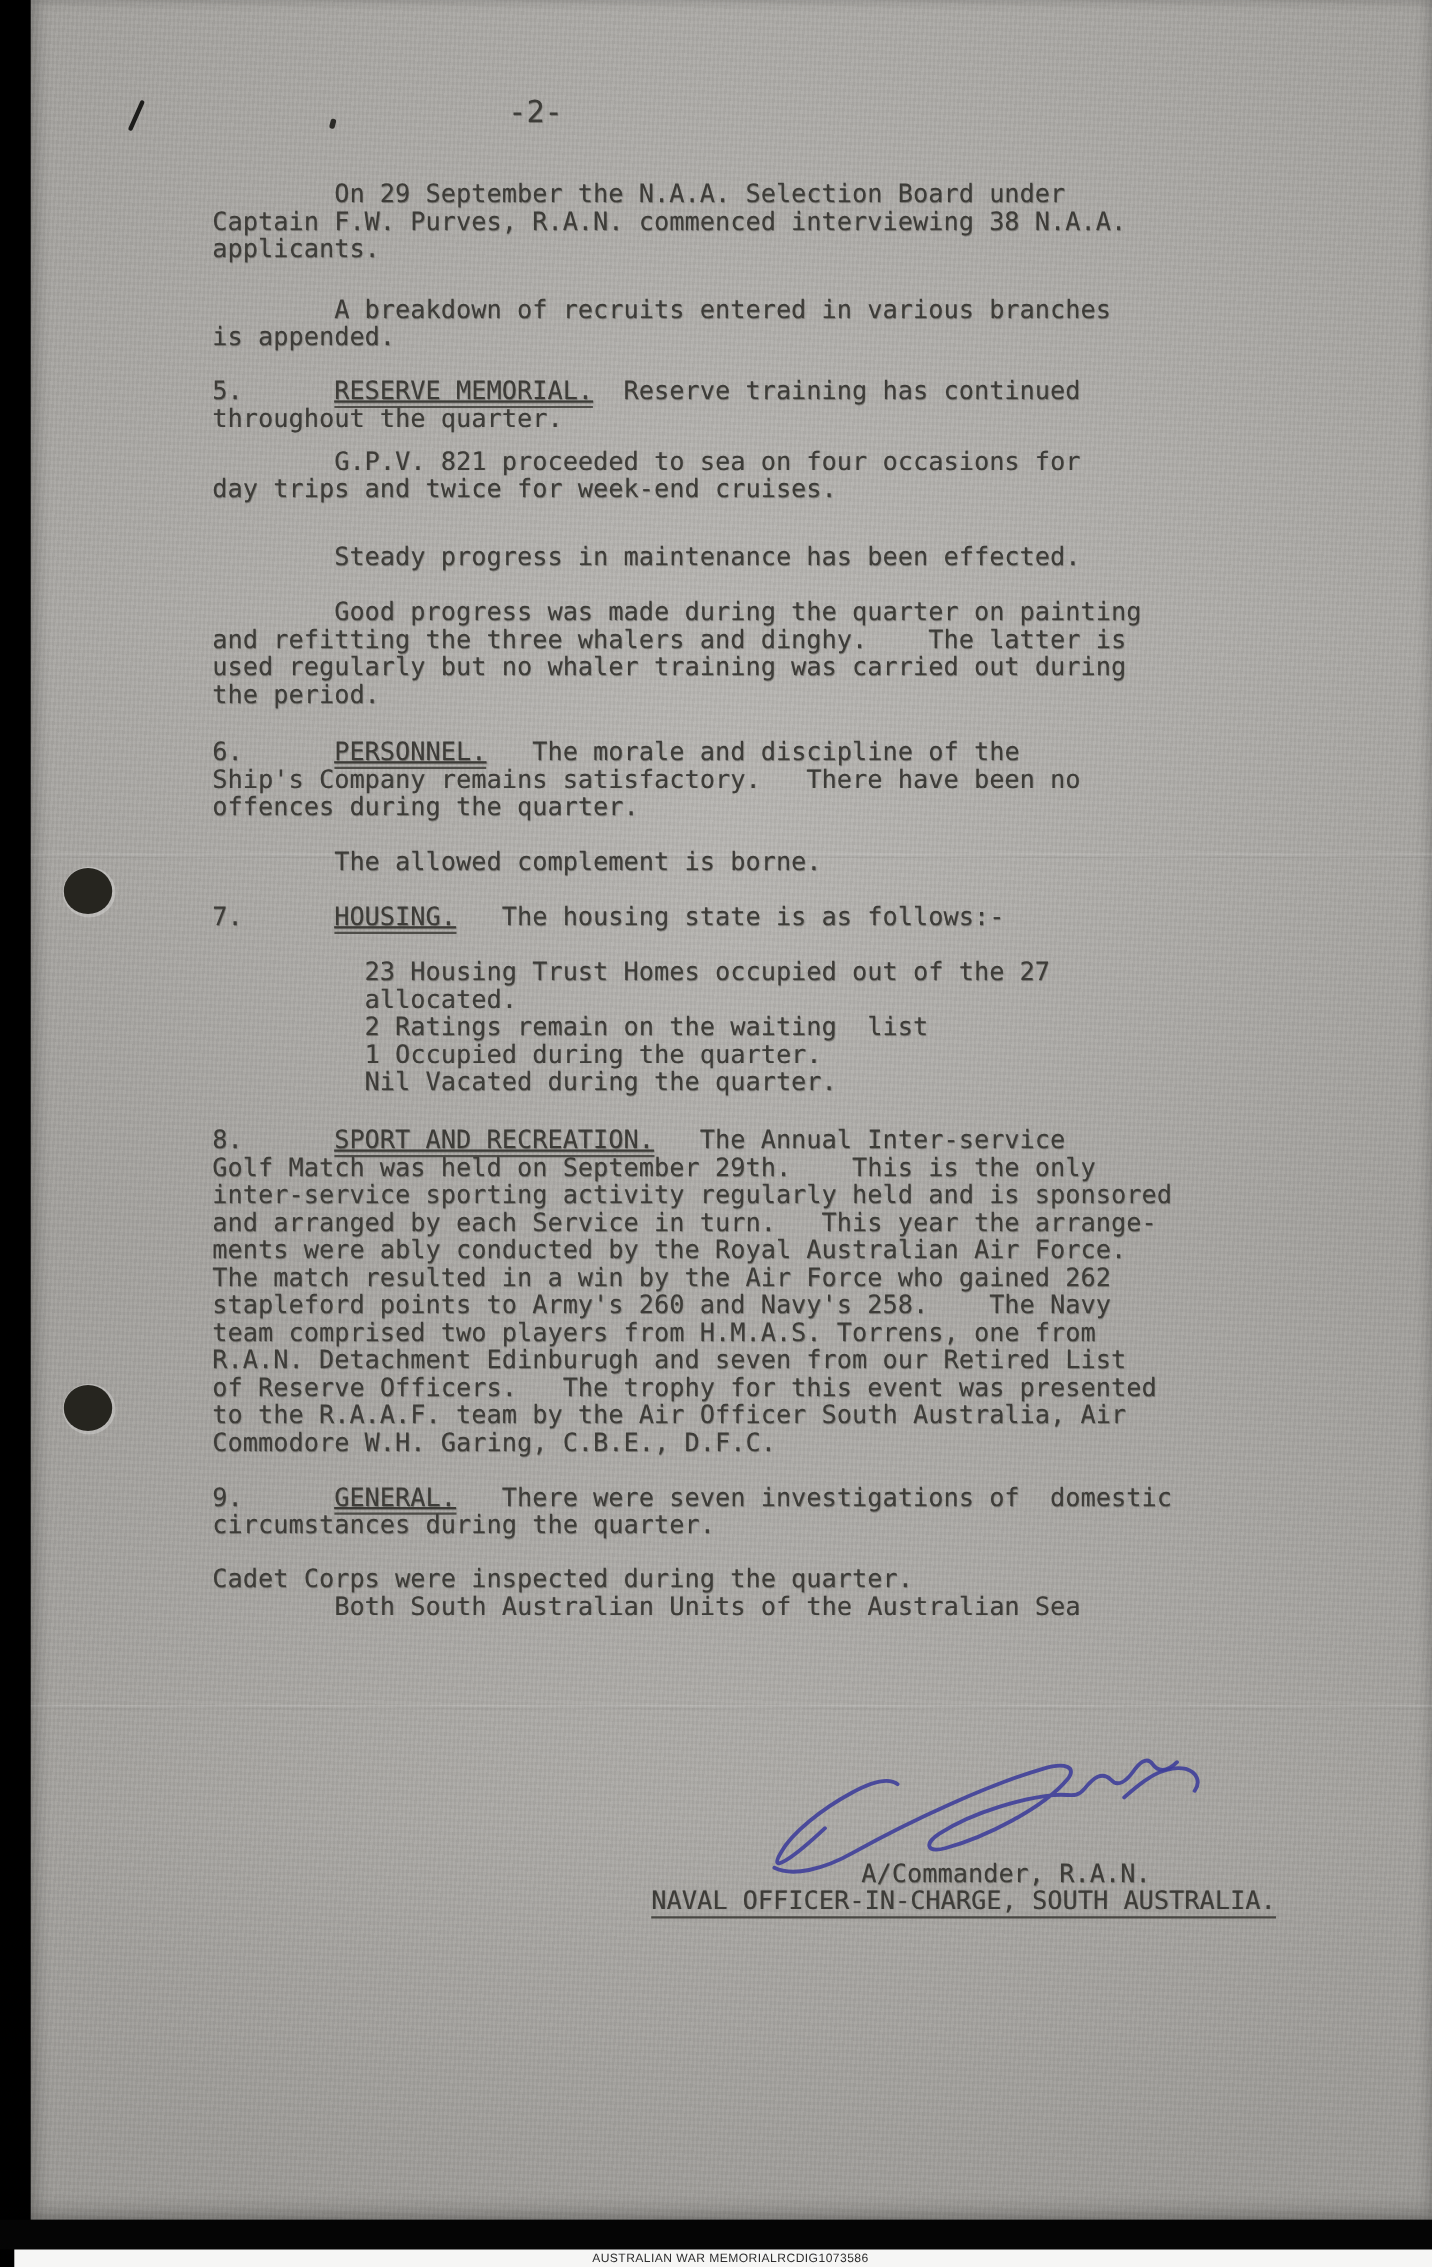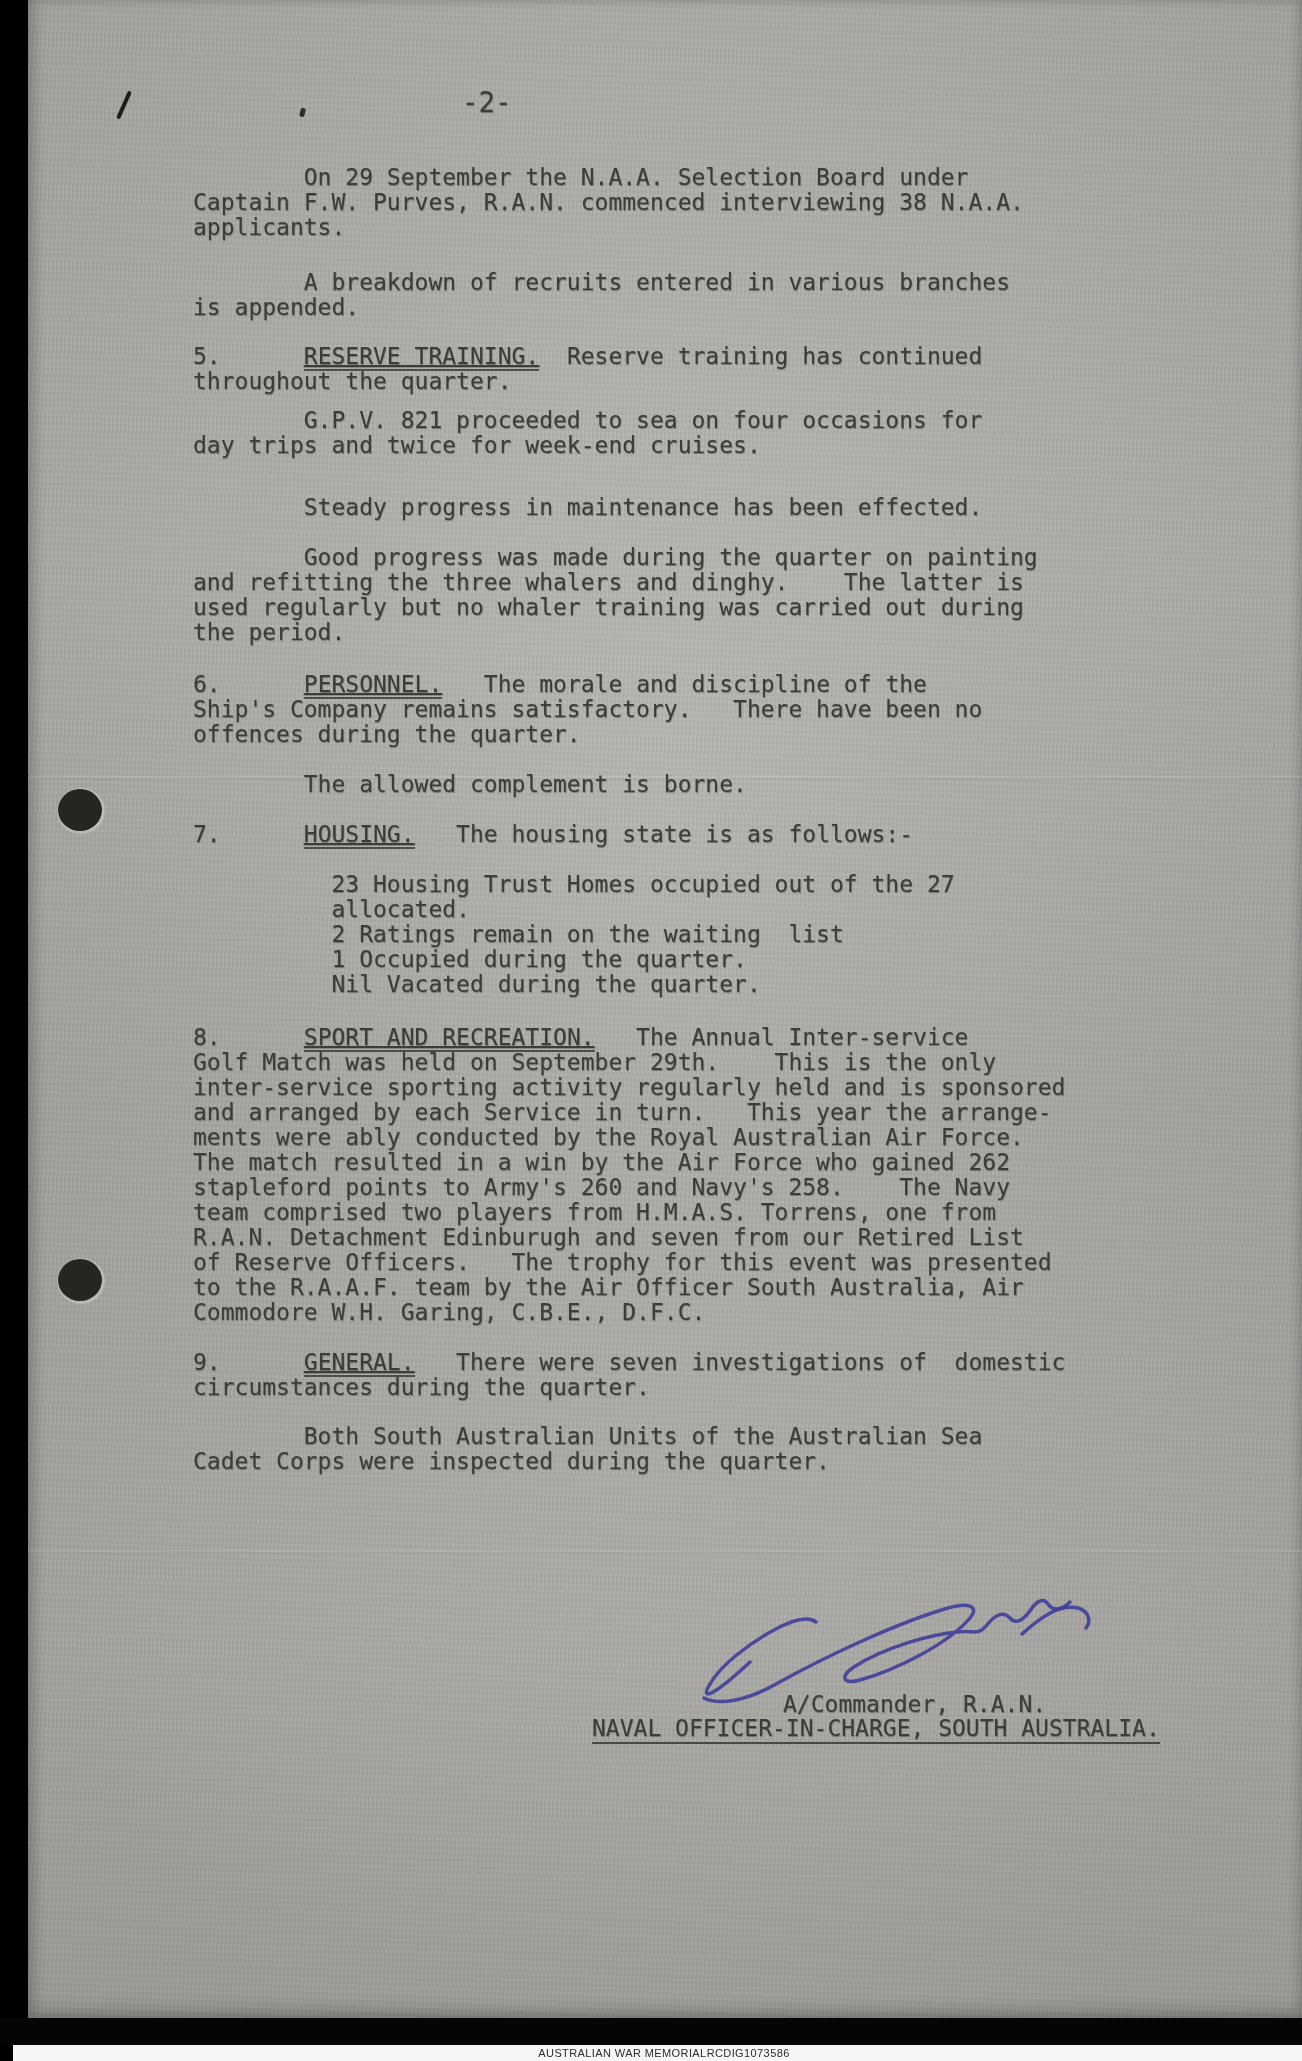--- a/index.html
+++ b/index.html
@@ -57,21 +57,21 @@
       <div class="para" style="top: 165px;">
         <div class="line"><span>        On 29 September the N.A.A. Selection Board under</span></div>
         <div class="line"><span>Captain F.W. Purves, R.A.N. commenced interviewing 38 N.A.A.</span></div>
         <div class="line"><span>applicants.</span></div>
       </div>
       <div class="para" style="top: 270px;">
         <div class="line"><span>        A breakdown of recruits entered in various branches</span></div>
         <div class="line"><span>is appended.</span></div>
       </div>
       <div class="para" style="top: 344px;">
-        <div class="line"><span>5.      </span><span class="u">RESERVE TRAINING.</span><span>  Reserve training has continued</span></div>
+        <div class="line"><span>5.      </span><span class="u">RESERVE MEMORIAL.</span><span>  Reserve training has continued</span></div>
         <div class="line"><span>throughout the quarter.</span></div>
       </div>
       <div class="para" style="top: 408px;">
         <div class="line"><span>        G.P.V. 821 proceeded to sea on four occasions for</span></div>
         <div class="line"><span>day trips and twice for week-end cruises.</span></div>
       </div>
       <div class="para" style="top: 495px;">
         <div class="line"><span>        Steady progress in maintenance has been effected.</span></div>
       </div>
       <div class="para" style="top: 545px;">
@@ -110,22 +110,22 @@
         <div class="line"><span>R.A.N. Detachment Edinburugh and seven from our Retired List</span></div>
         <div class="line"><span>of Reserve Officers.   The trophy for this event was presented</span></div>
         <div class="line"><span>to the R.A.A.F. team by the Air Officer South Australia, Air</span></div>
         <div class="line"><span>Commodore W.H. Garing, C.B.E., D.F.C.</span></div>
       </div>
       <div class="para" style="top: 1350px;">
         <div class="line"><span>9.      </span><span class="u">GENERAL.</span><span>   There were seven investigations of  domestic</span></div>
         <div class="line"><span>circumstances during the quarter.</span></div>
       </div>
       <div class="para" style="top: 1424px;">
+        <div class="line"><span>Cadet Corps were inspected during the quarter.</span></div>
         <div class="line"><span>        Both South Australian Units of the Australian Sea</span></div>
-        <div class="line"><span>Cadet Corps were inspected during the quarter.</span></div>
       </div>
       <div class="para" style="top: 1692px; left: 783px; text-align: right;">
         <div class="line"><span>A/Commander, R.A.N.</span></div>
       </div>
       <div class="para" style="top: 1716px; left: 592px;">
         <div class="line"><span class="u2">NAVAL OFFICER-IN-CHARGE, SOUTH AUSTRALIA.</span></div>
       </div>
     </div>
 
   <svg class="signature" viewBox="0 0 420 140">

